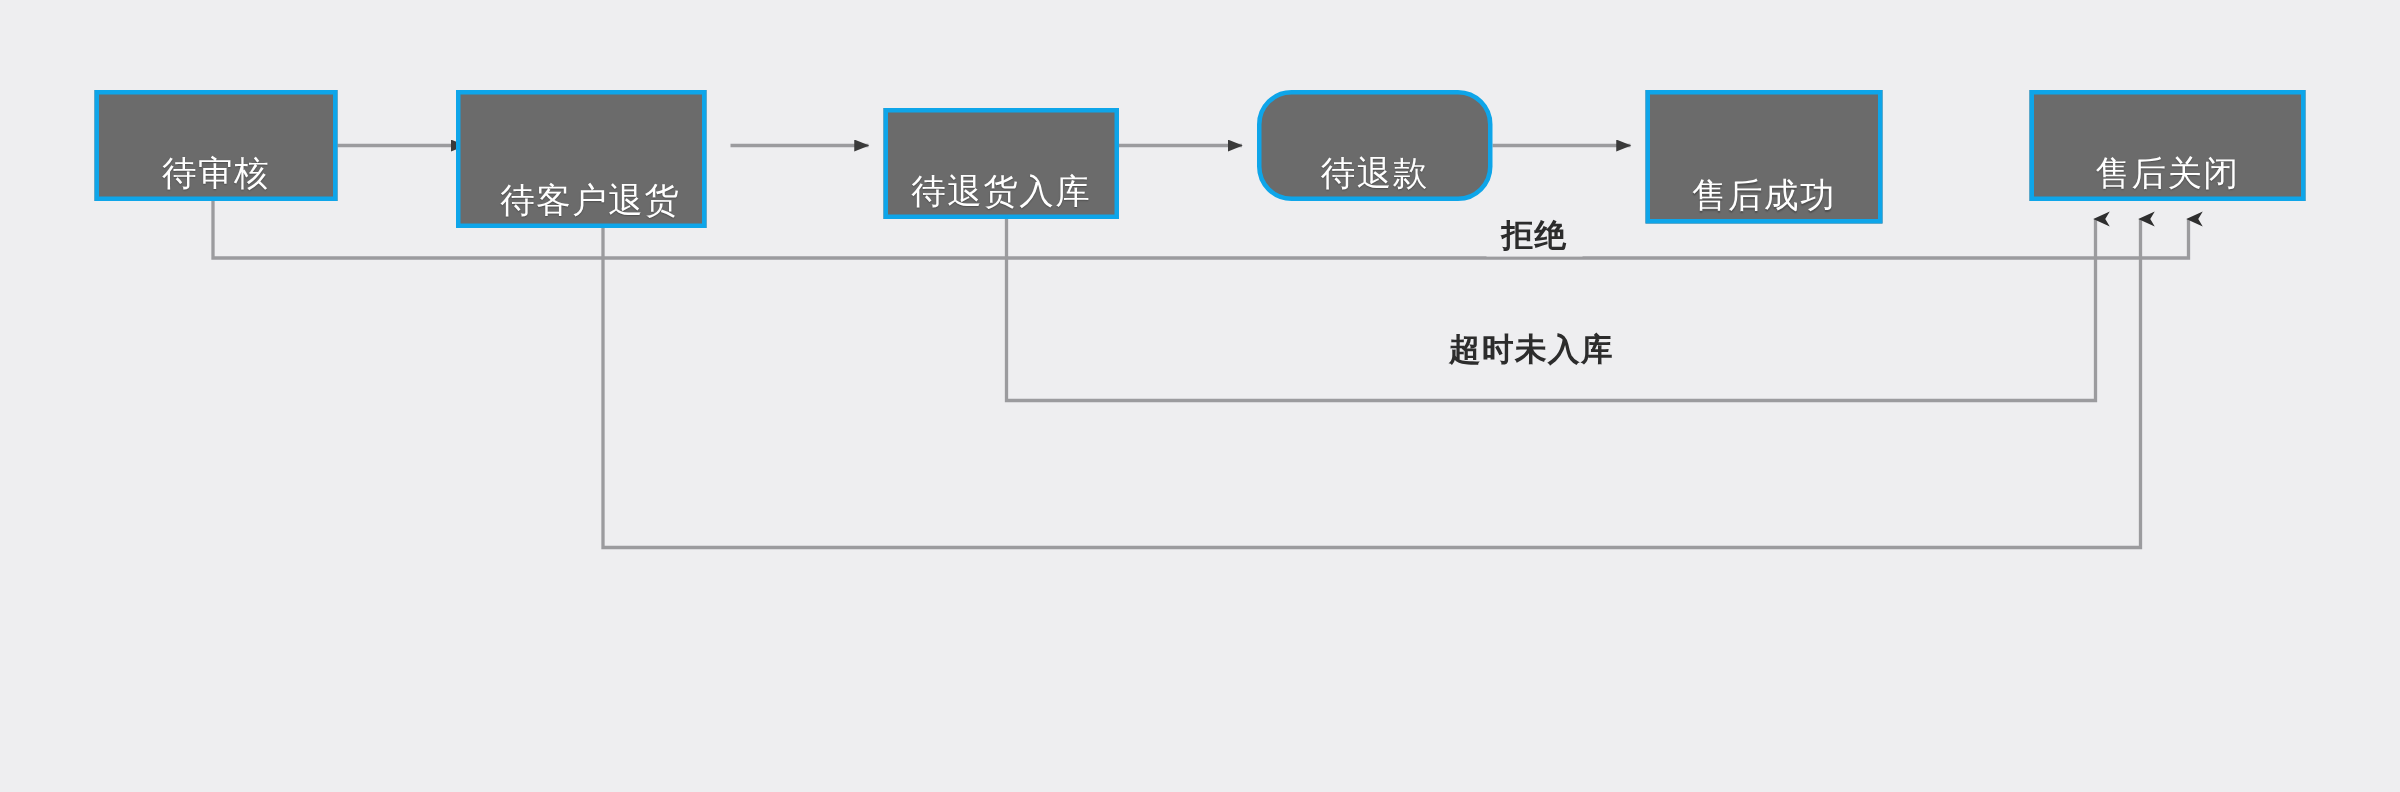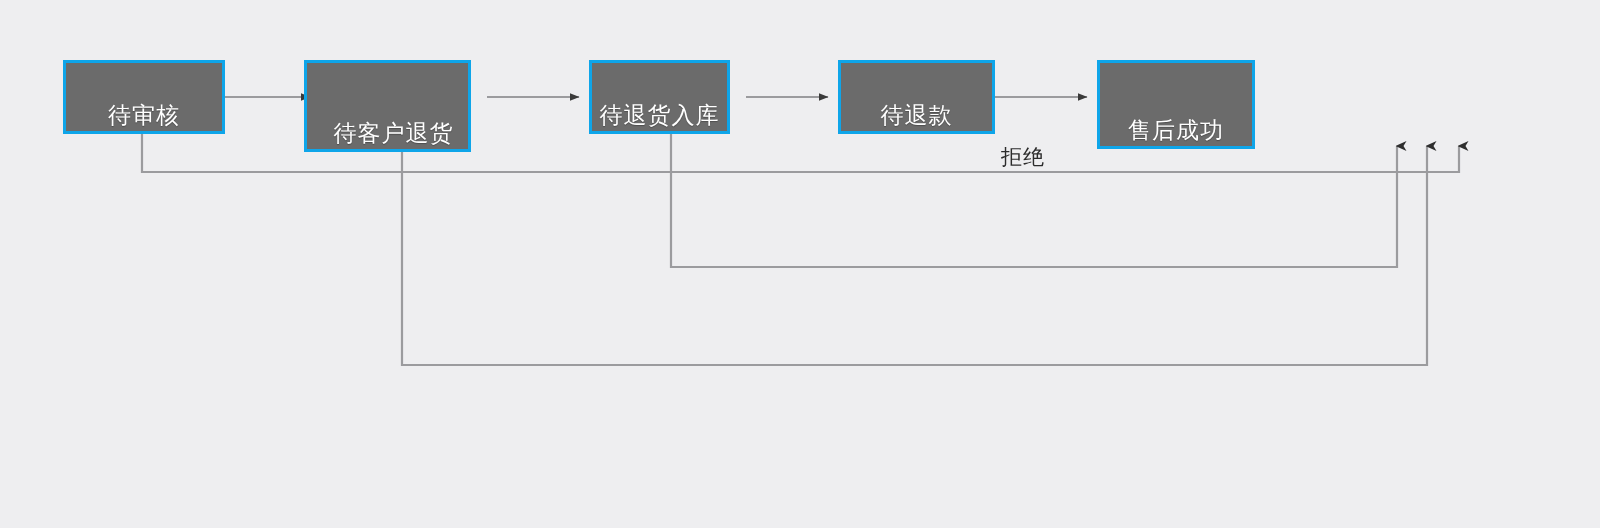--- a/index.html
+++ b/index.html
@@ -38,21 +38,21 @@
     letter-spacing: 1px;
     font-weight: 400;
     text-shadow: 0 1px 1px rgba(0,0,0,0.28);
     font-family: "DejaVu Sans", "Liberation Sans", sans-serif;
     z-index: 3;
   }
   .edge-label {
     position: absolute;
     color: #2c2c2c;
     font-size: 21px;
-    font-weight: 400;
+    font-weight: 700;
     letter-spacing: 1px;
     white-space: nowrap;
     background: #eeeef0;
     padding: 0 10px;
     z-index: 4;
     font-family: "DejaVu Sans", "Liberation Sans", sans-serif;
   }
 </style>
 </head>
 <body>
@@ -83,25 +83,29 @@
       <path d="M402,134 L402,365 L1427,365 L1427,146" marker-end="url(#arrowU)"></path>
     </g>
   </svg>
 
   <div class="node-box" style="left:63px;  top:60px;  width:162px; height:74px;">
     <span>待审核</span>
   </div>
   <div class="node-box" style="left:304px; top:60px;  width:167px; height:92px;padding-left:12px;">
     <span>待客户退货</span>
   </div>
-  <div class="node-box" style="left:589px; top:60px;  width:141px; height:74px;">
+  <div class="node-box" style="left:589px; top:72px;  width:157px; height:74px;">
     <span>待退货入库</span>
   </div>
-  <div class="node-box" style="left:838px; top:60px;  width:157px; height:74px;">
+  <div class="node-box" style="left:838px; top:60px;  width:157px; height:74px;border-radius:23px;">
     <span>待退款</span>
   </div>
   <div class="node-box" style="left:1097px;top:60px;  width:158px; height:89px;">
     <span>售后成功</span>
   </div>
+  <div class="node-box" style="left:1353px;top:60px;  width:184px; height:74px;">
+    <span>售后关闭</span>
+  </div>
 
   <div class="edge-label" style="left:1023px; top:143px; transform:translateX(-50%);">拒绝</div>
+  <div class="edge-label" style="left:1021px; top:219px; transform:translateX(-50%);">超时未入库</div>
 
 </div>
 
 </body></html>

